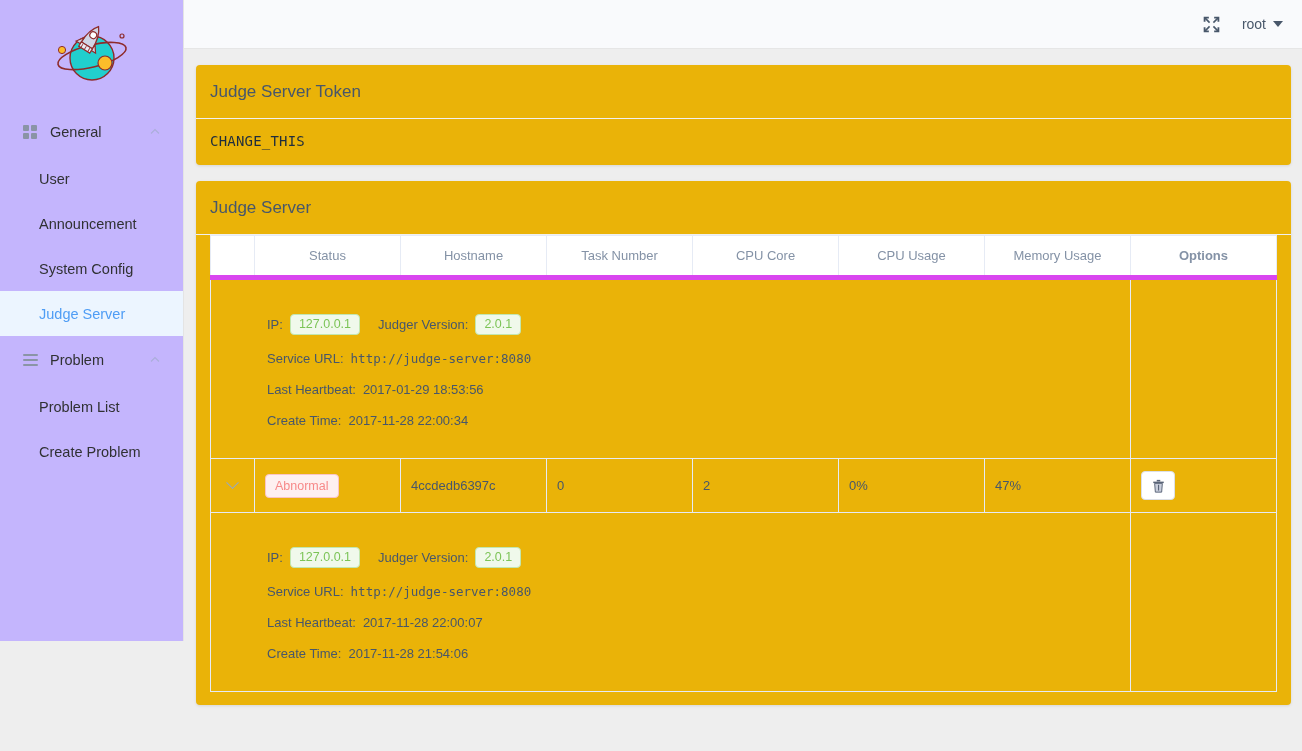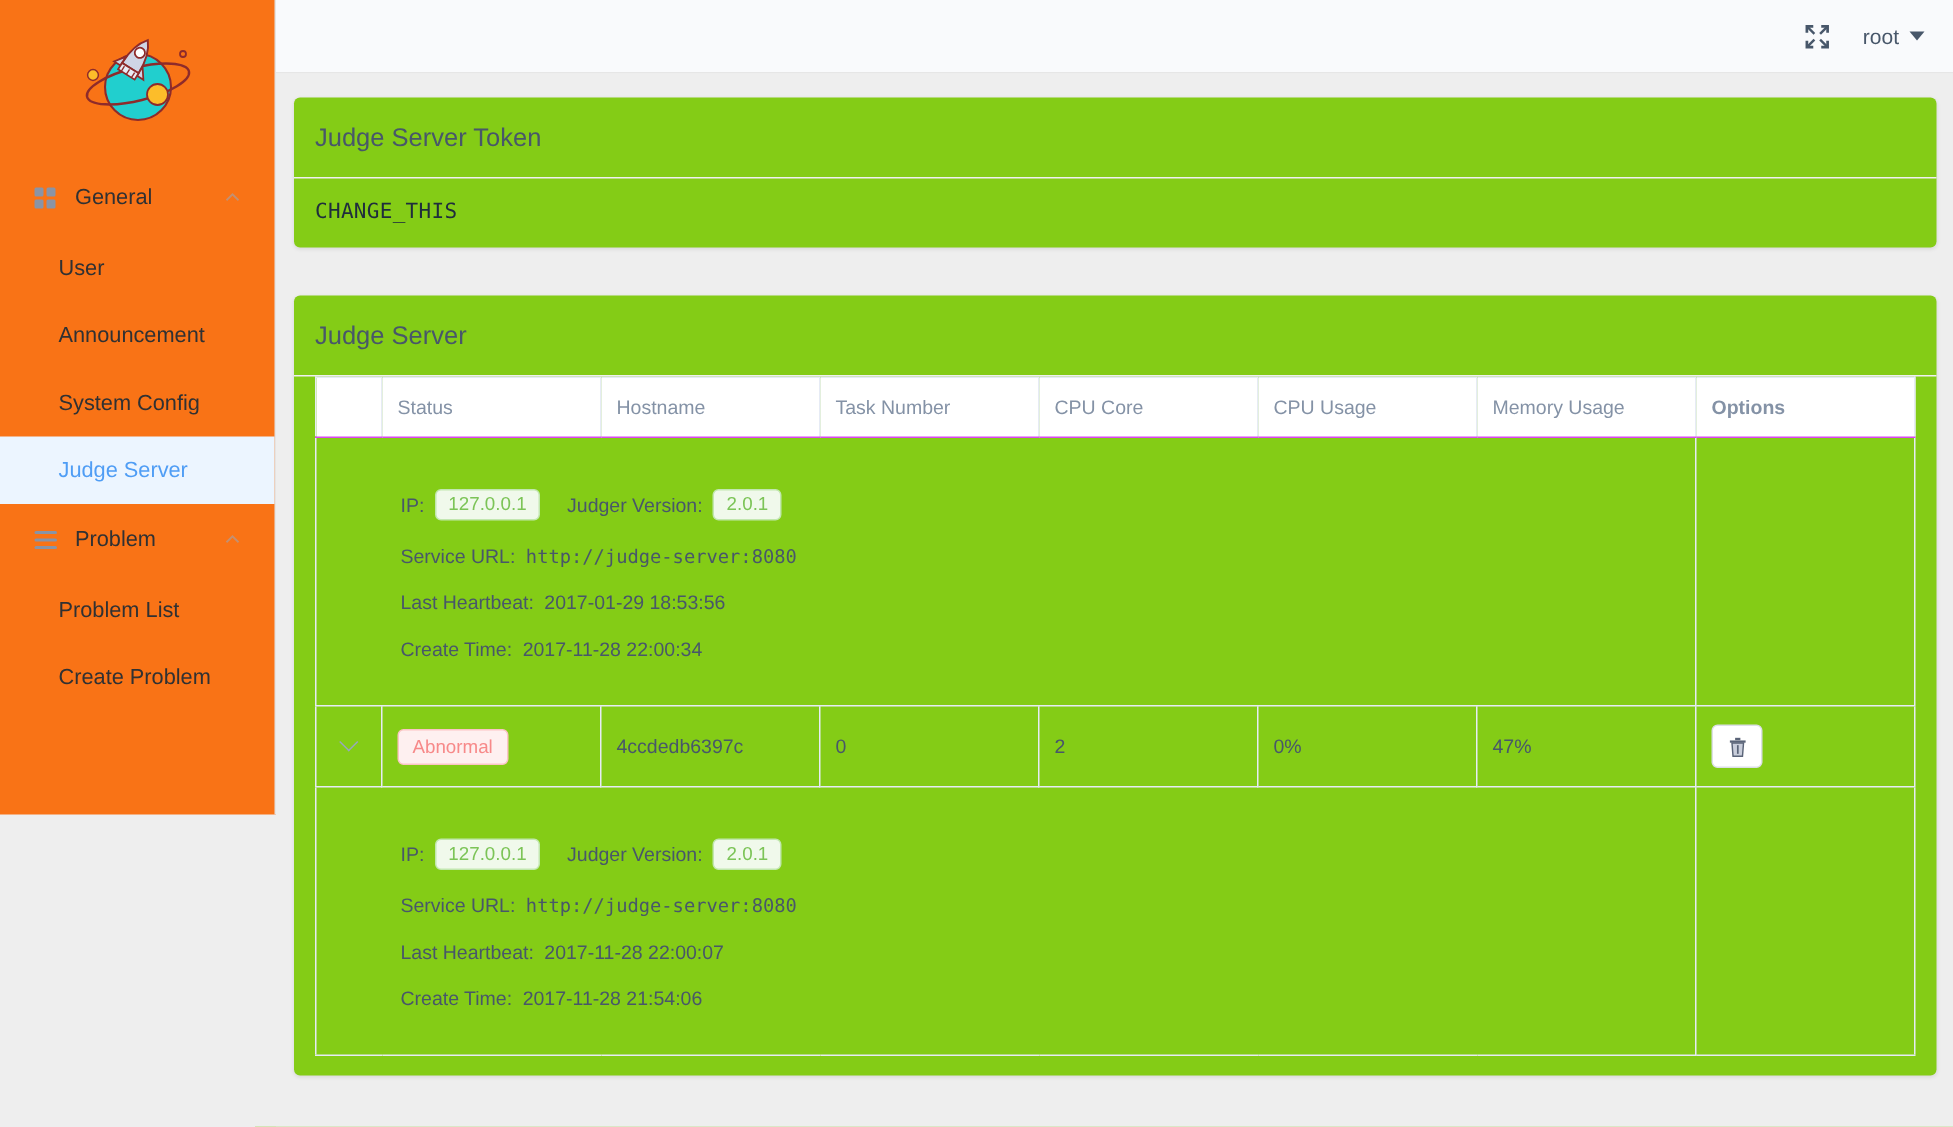--- a/index.html
+++ b/index.html
@@ -8,22 +8,22 @@
     width: 1302px; height: 751px;
     overflow: hidden;
     background: #eeeeee;
     font-family: "Liberation Sans", sans-serif;
     -webkit-font-smoothing: antialiased;
   }
   .app { display: flex; width: 1302px; height: 751px; }
 
   
   .sidebar {
-    width: 184px; min-width: 184px; height: 543px;
-    background: #f97316;
+    width: 184px; min-width: 184px; height: 641px;
+    background: #c4b5fd;
     border-right: 1px solid #e4e4e4;
     position: relative;
   }
   .logo-wrap {
     height: 108px;
     display: flex; align-items: center; justify-content: center;
   }
   .menu { padding: 0; }
   .menu-group-title {
     height: 48px; display: flex; align-items: center;
@@ -63,42 +63,42 @@
   .user-drop { display: flex; align-items: center; cursor: pointer; color: #48576a; font-size: 14px; }
   .user-drop .uname { margin-right: 7px; }
   .tri-down {
     width: 0; height: 0; border-left: 5px solid transparent; border-right: 5px solid transparent;
     border-top: 6px solid #48576a;
   }
 
   .content { flex: 1; padding: 16px 14px 0 12px; overflow: hidden; }
 
   .card {
-    background: #84cc16; border-radius: 4px;
+    background: #eab308; border-radius: 4px;
     box-shadow: 0 1px 3px rgba(0,0,0,.10);
-    margin-bottom: 32px;
+    margin-bottom: 16px;
   }
   .card-head {
     padding: 17px 20px 16px 14px;
     font-size: 17px; color: #48576a;
     border-bottom: 1px solid #f0f0f0;
   }
   .card-body-token {
     padding: 14px 14px 16px 14px;
     font-family: "DejaVu Sans Mono", "Liberation Mono", monospace;
     font-size: 14px; color: #1f2d3d; letter-spacing: .2px;
   }
   .card-body-table { padding: 0 14px 13px 14px; }
 
   
   table.jt { width: 100%; border-collapse: collapse; font-size: 13px; color: #48576a;
     border: 1px solid #e6ebf5; border-bottom: none; table-layout: fixed; }
   table.jt th {
-    text-align: left; font-weight: normal; color: #8492a6;
-    padding: 12px 10px; border-bottom: 1px solid #d946ef;
+    text-align: center; font-weight: normal; color: #8492a6;
+    padding: 12px 10px; border-bottom: 5px solid #d946ef;
     border-right: 1px solid #e6ebf5; font-size: 13px; background: #fff;
   }
   table.jt td {
     padding: 12px 10px; border-bottom: 1px solid #e6ebf5;
     border-right: 1px solid #e6ebf5; color: #48576a; vertical-align: middle;
   }
   table.jt th:last-child, table.jt td:last-child { border-right: none; font-weight: bold; }
   .c-exp { width: 44px; }
   .c-status { width: 146px; }
   .c-host { width: 146px; }

